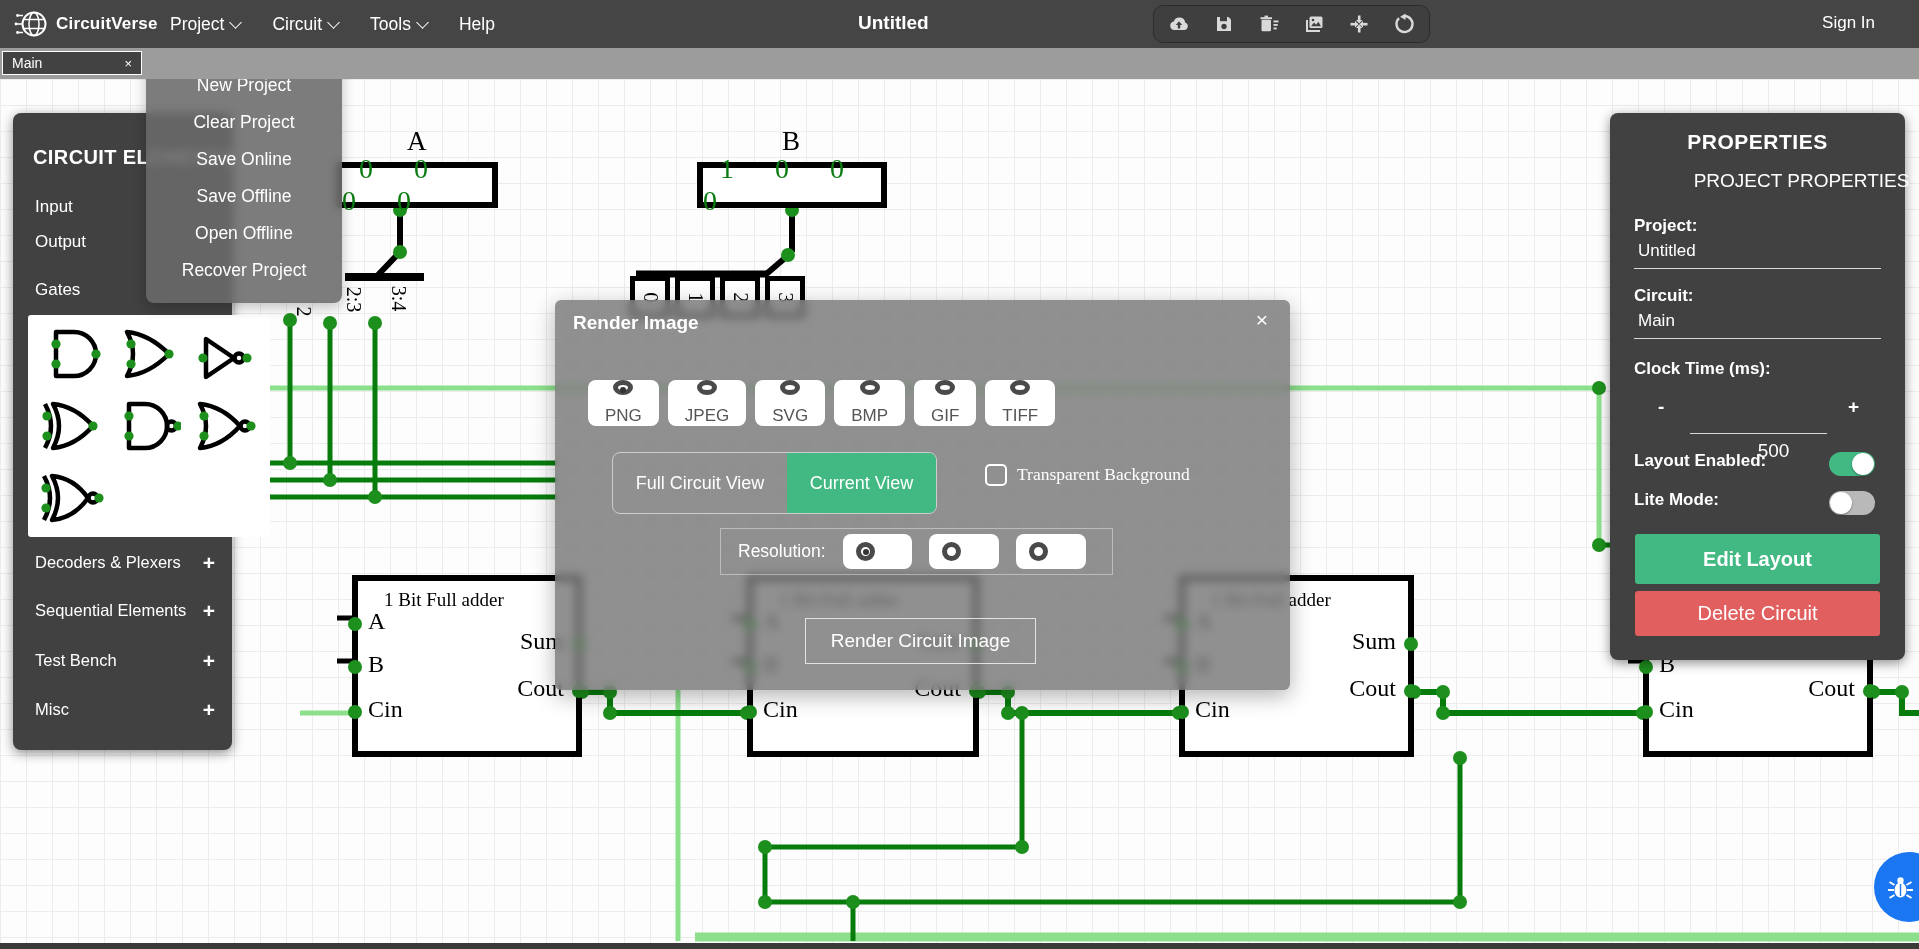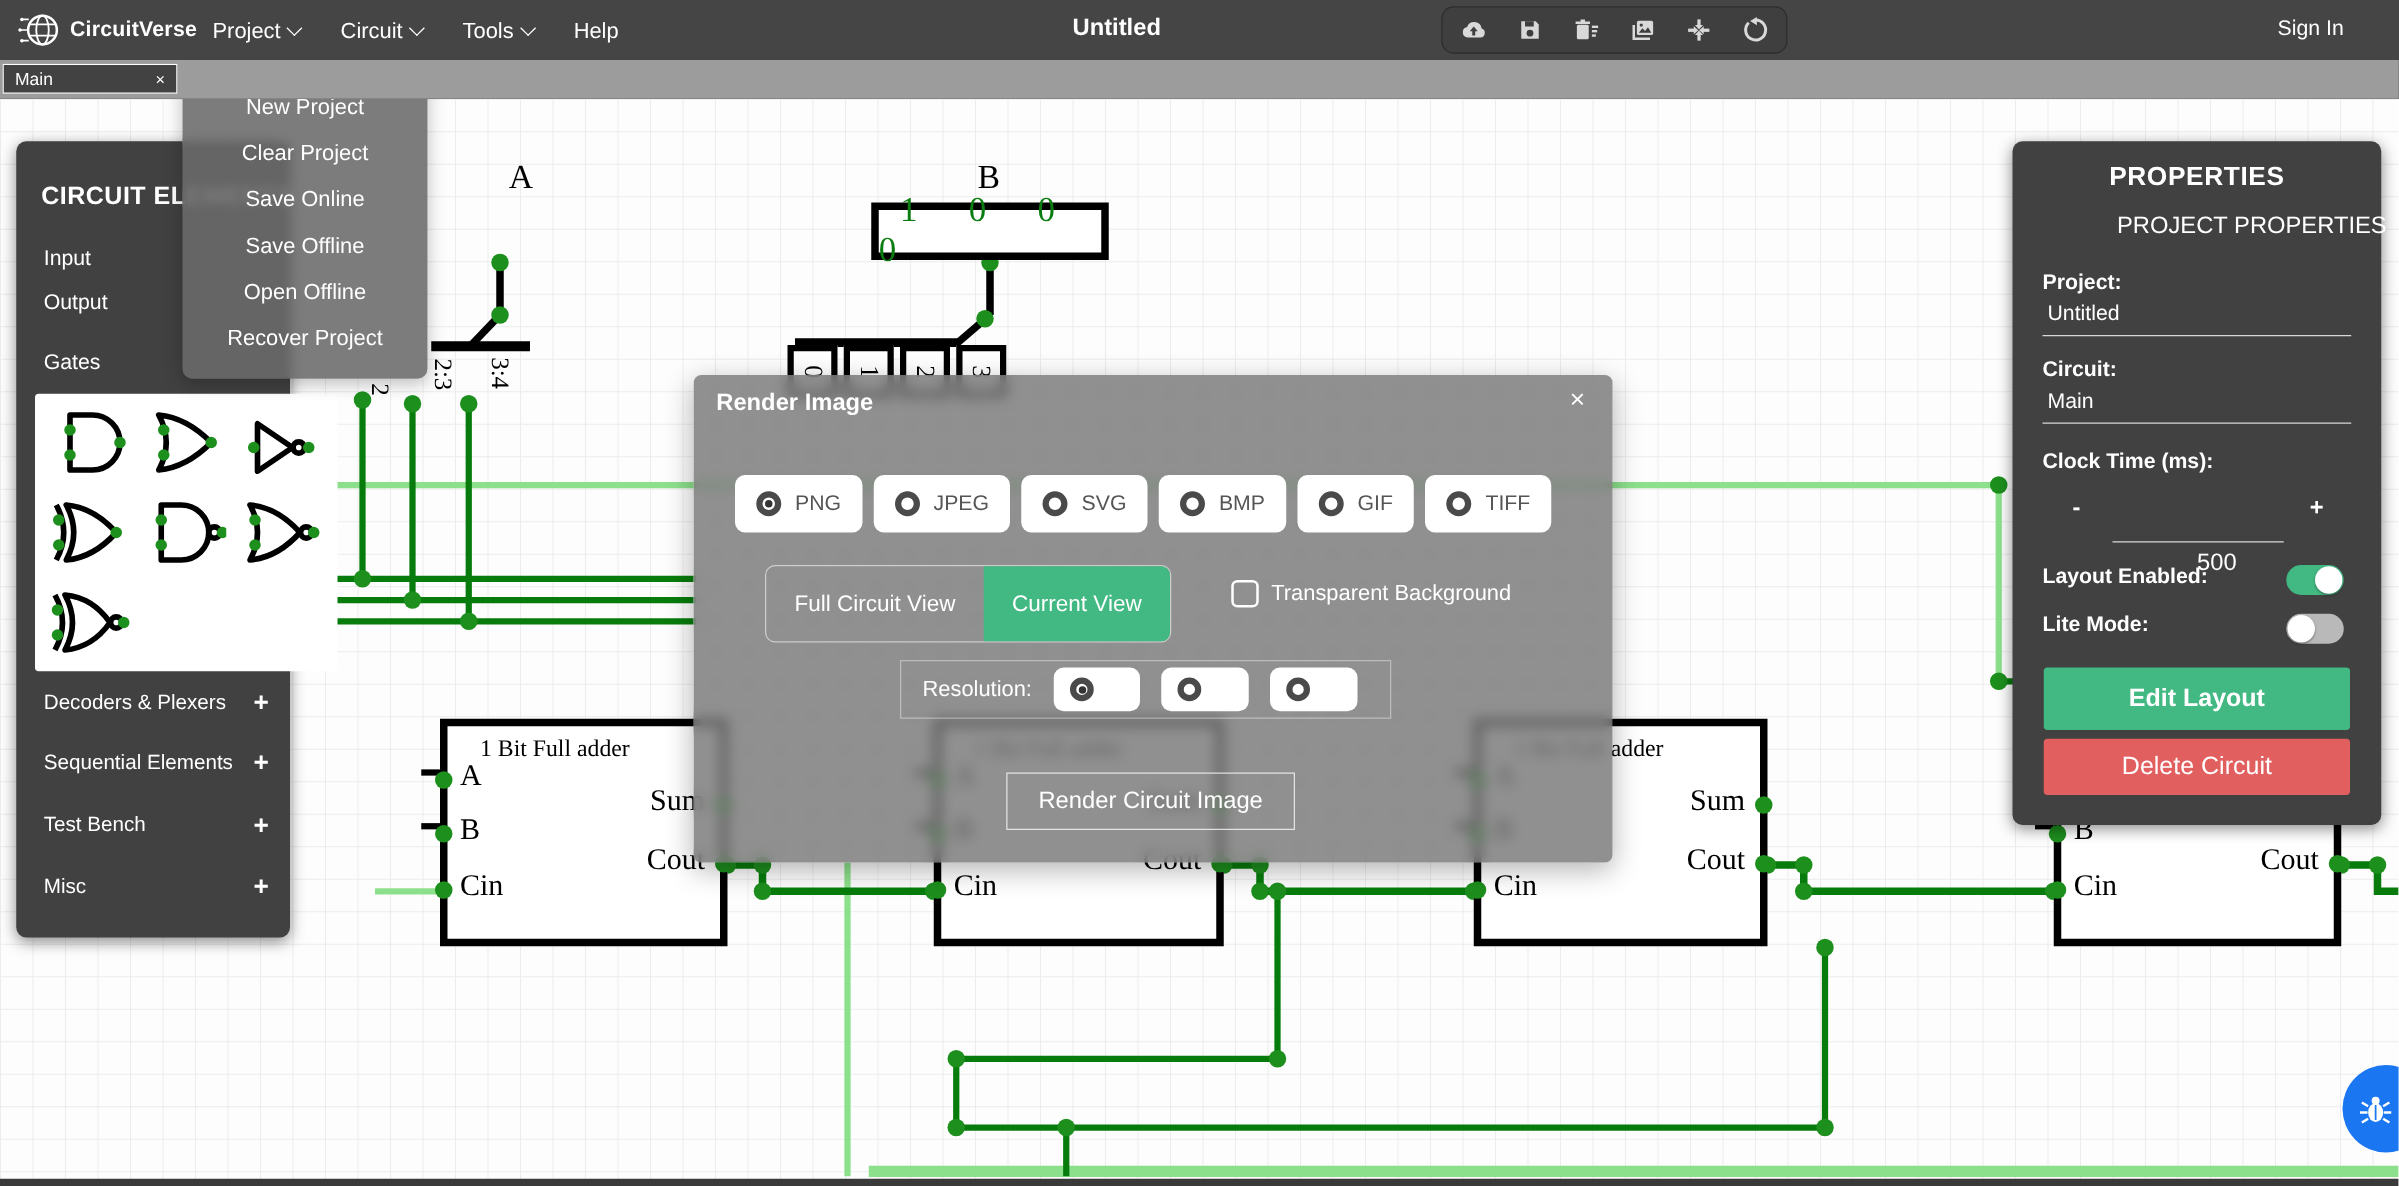--- a/index.html
+++ b/index.html
@@ -61,32 +61,32 @@
   .pbtn{position:absolute;left:25px;width:245px;border-radius:3px;color:#fff;display:flex;align-items:center;
     justify-content:center;cursor:pointer;}
   
   #modal{position:absolute;left:555px;top:300px;width:735px;height:390px;background:rgba(116,116,116,.8);
     -webkit-backdrop-filter:blur(5px);backdrop-filter:blur(5px);border-radius:6px;z-index:7;color:#fff;
     box-shadow:0 6px 22px rgba(0,0,0,.3);}
   #modal-title{position:absolute;left:18px;top:12px;font-size:19px;font-weight:bold;}
   #modal-close{position:absolute;right:22px;top:8px;font-size:21px;cursor:pointer;}
   #fmt-row{position:absolute;left:33px;top:80px;display:flex;gap:9px;}
   .pill{background:#fff;border-radius:8px;height:46px;display:flex;align-items:center;gap:11px;
-    padding:0 17px;cursor:pointer;}
+    padding:0 17px;cursor:pointer;flex-direction:column;}
   .radio{width:20px;height:20px;border:5px solid #4a4a4a;border-radius:50%;box-sizing:border-box;position:relative;}
   .radio.sel:after{content:"";position:absolute;left:2px;top:2px;width:6px;height:6px;border-radius:50%;background:#333;}
   .pill .plabel{color:#555;font-size:17px;}
   #view-group{position:absolute;left:57px;top:152px;height:62px;display:flex;
     border:1px solid rgba(255,255,255,.55);border-radius:8px;box-sizing:border-box;}
   .view-btn{display:flex;align-items:center;justify-content:center;font-size:18px;cursor:pointer;}
   #view-full{width:174px;}
   #view-current{width:149px;background:#42b983;border-radius:0 7px 7px 0;}
   #transparent-cb{position:absolute;left:430px;top:164px;width:22px;height:22px;border:2px solid #fff;
     border-radius:5px;box-sizing:border-box;cursor:pointer;}
-  #transparent-label{position:absolute;left:462px;top:164px;font-size:17.5px;}
+  #transparent-label{position:absolute;left:462px;top:164px;font-size:17.5px;font-family:Liberation Serif, serif;}
   #res-box{position:absolute;left:165px;top:228px;width:393px;height:47px;border:1px solid rgba(255,255,255,.4);
     box-sizing:border-box;display:flex;align-items:center;gap:17px;padding-left:17px;}
   #res-label{font-size:17.5px;}
   .res-pill{background:#fff;border-radius:8px;height:35px;display:flex;align-items:center;gap:8px;
     padding:0 13px;cursor:pointer;}
   .res-pill .radio{width:19px;height:19px;}
   #render-btn{position:absolute;left:250px;top:318px;width:229px;height:44px;border:1px solid rgba(255,255,255,.75);
     display:flex;align-items:center;justify-content:center;font-size:19px;cursor:pointer;}
   
   #wire-layer{position:absolute;left:0;top:0;z-index:1;}
@@ -183,20 +183,21 @@
       <circle cx="1022" cy="713" r="7" fill="#1d8f1d"></circle>
       <circle cx="765" cy="847" r="7" fill="#1d8f1d"></circle>
       <circle cx="1022" cy="847" r="7" fill="#1d8f1d"></circle>
       <circle cx="765" cy="902" r="7" fill="#1d8f1d"></circle>
       <circle cx="1460" cy="902" r="7" fill="#1d8f1d"></circle>
       <circle cx="1460" cy="758" r="7" fill="#1d8f1d"></circle>
       <circle cx="853" cy="902" r="7" fill="#1d8f1d"></circle>
     </svg>
 
   <div id="circ">
+      <div class="cv-input" style="left: 336px; top: 162px; width: 162px; height: 46px;">0 0 0 0</div>
       <div class="cv-input-label" style="left: 407px; top: 126px;">A</div>
       <div class="cv-input" style="left: 697px; top: 162px; width: 190px; height: 46px;">1 0 0 0</div>
       <div class="cv-input-label" style="left: 782px; top: 126px;">B</div>
       <div class="split-box" style="left: 630px; top: 276px;">
         <span>0</span>
       </div>
       <div class="split-box" style="left: 675px; top: 276px;">
         <span>1</span>
       </div>
       <div class="split-box" style="left: 720px; top: 276px;">

